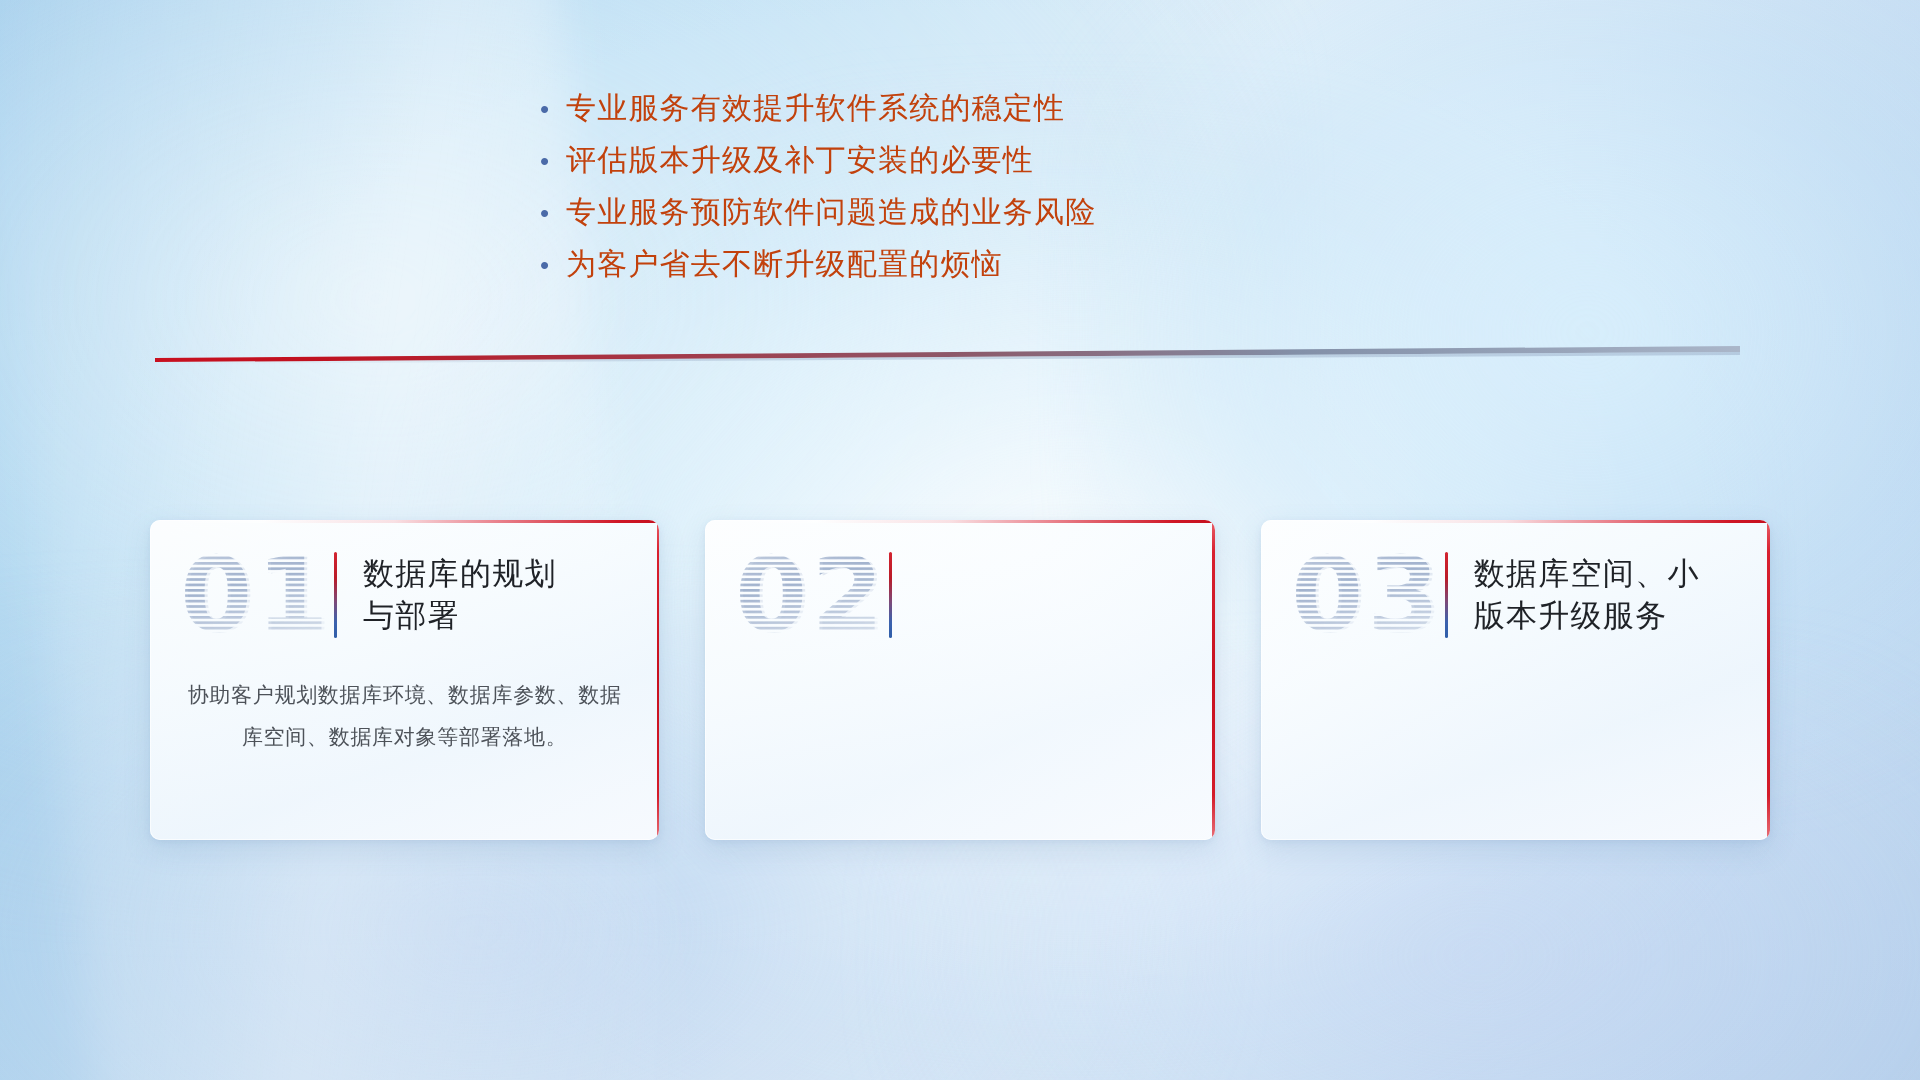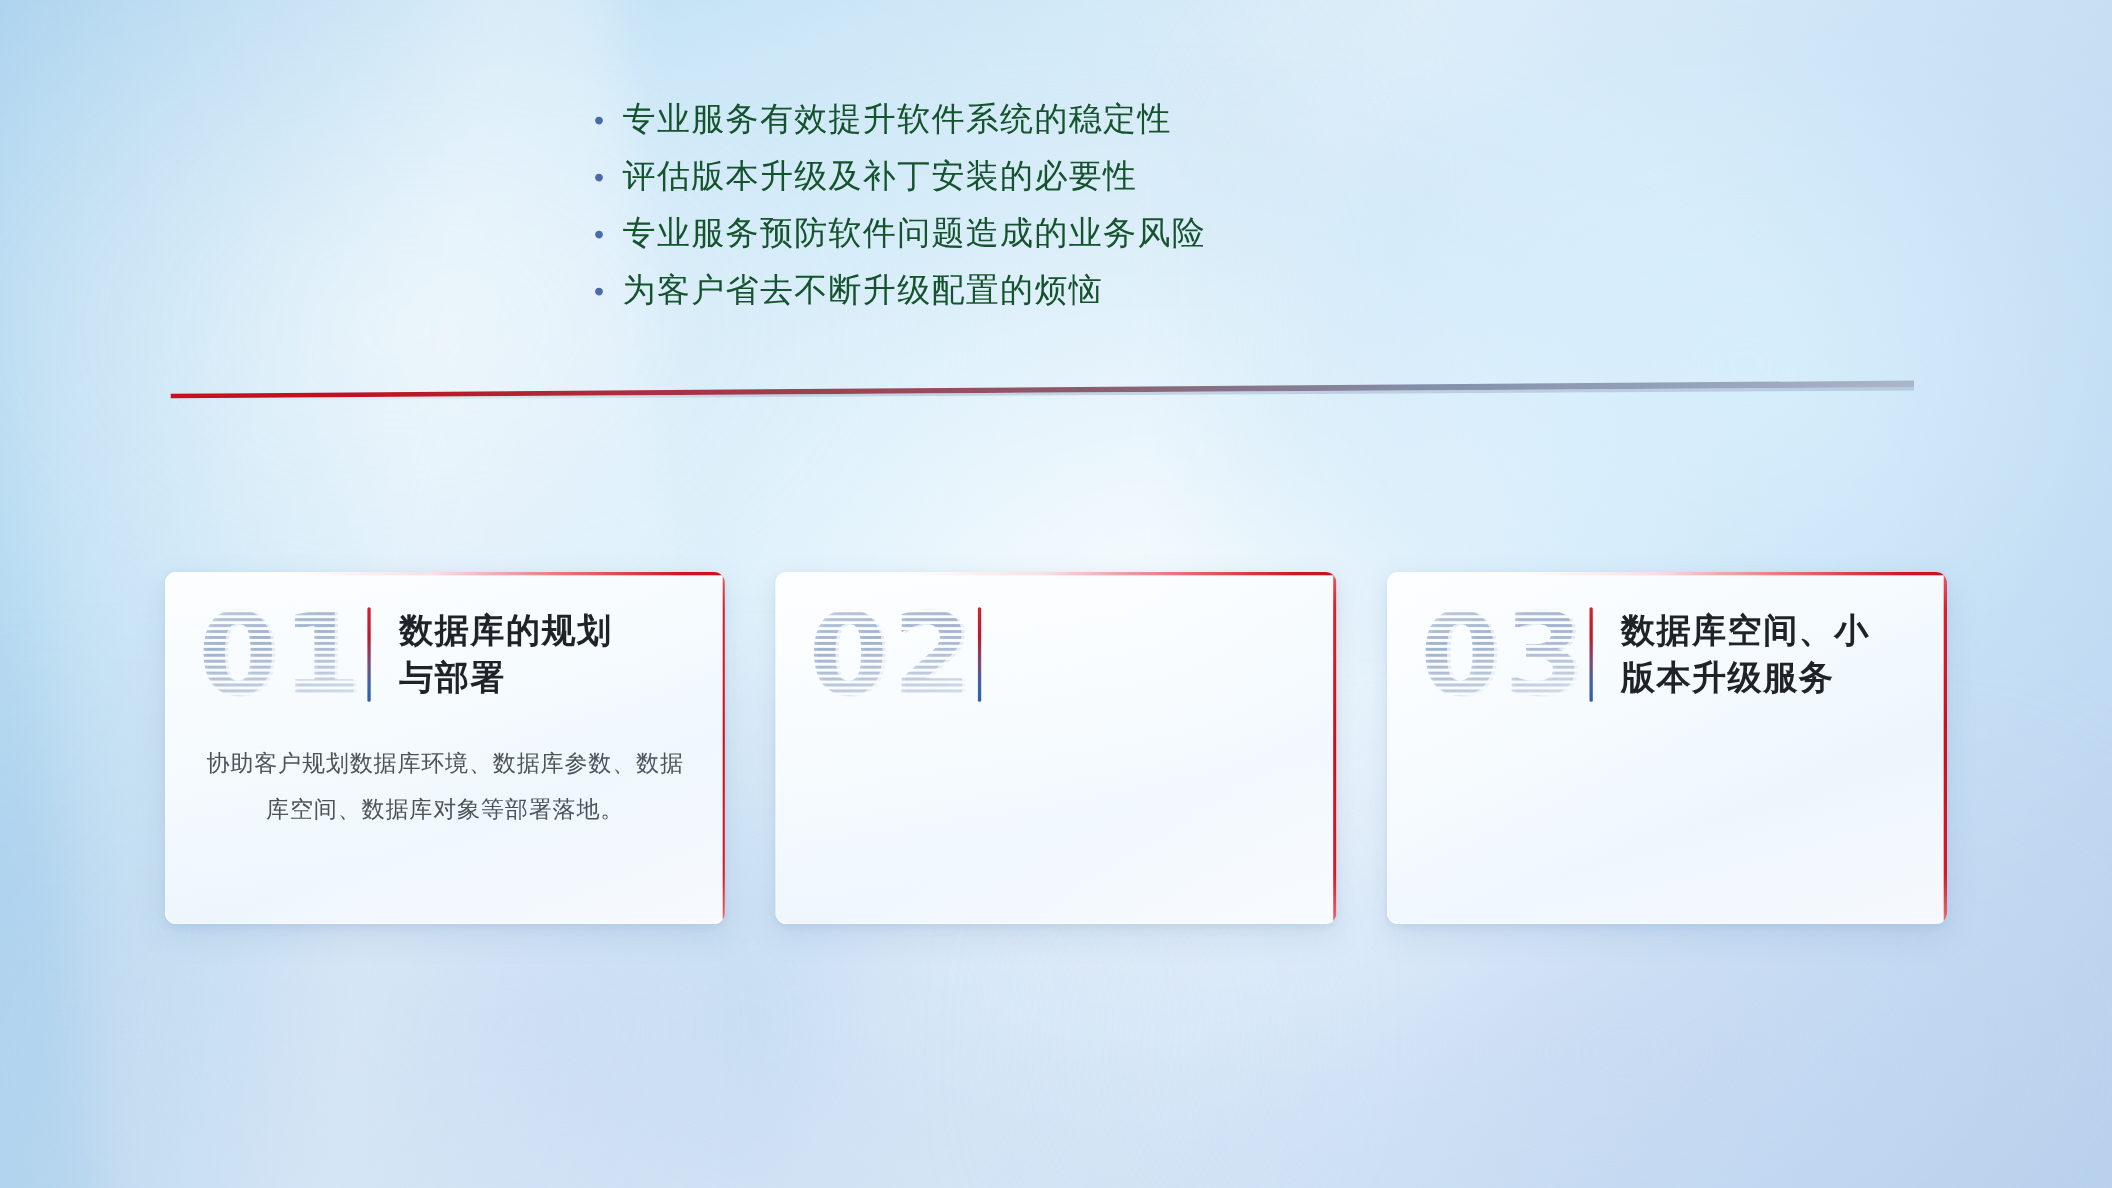--- a/index.html
+++ b/index.html
@@ -139,21 +139,21 @@
     width: 26px;
     flex: 0 0 26px;
     color: #4a6aa8;
     font-size: 26px;
     line-height: 1;
     text-align: left;
   }
   .bullet-text {
     font-size: 30px;
     letter-spacing: 1.2px;
-    color: #14532d;
+    color: #c2410c;
     white-space: nowrap;
     font-weight: 500;
   }
 
   
   .divider-wrap {
     position: absolute;
     left: 155px;
     top: 343px;
     width: 1585px;
@@ -240,21 +240,21 @@
         #bb1b28 30%,
         #7c4a79 58%,
         #3b62ae 82%,
         #2f5ea9 100%);
   }
   .card-title {
     font-size: 31px;
     line-height: 1.36;
     letter-spacing: 1.3px;
     color: #1f2227;
-    font-weight: 700;
+    font-weight: 400;
     max-width: 270px;
   }
 
   .card-body {
     position: relative;
     padding: 4px 34px 0 34px;
     font-size: 21px;
     line-height: 2.0;
     letter-spacing: 0.7px;
     color: #4d5259;

